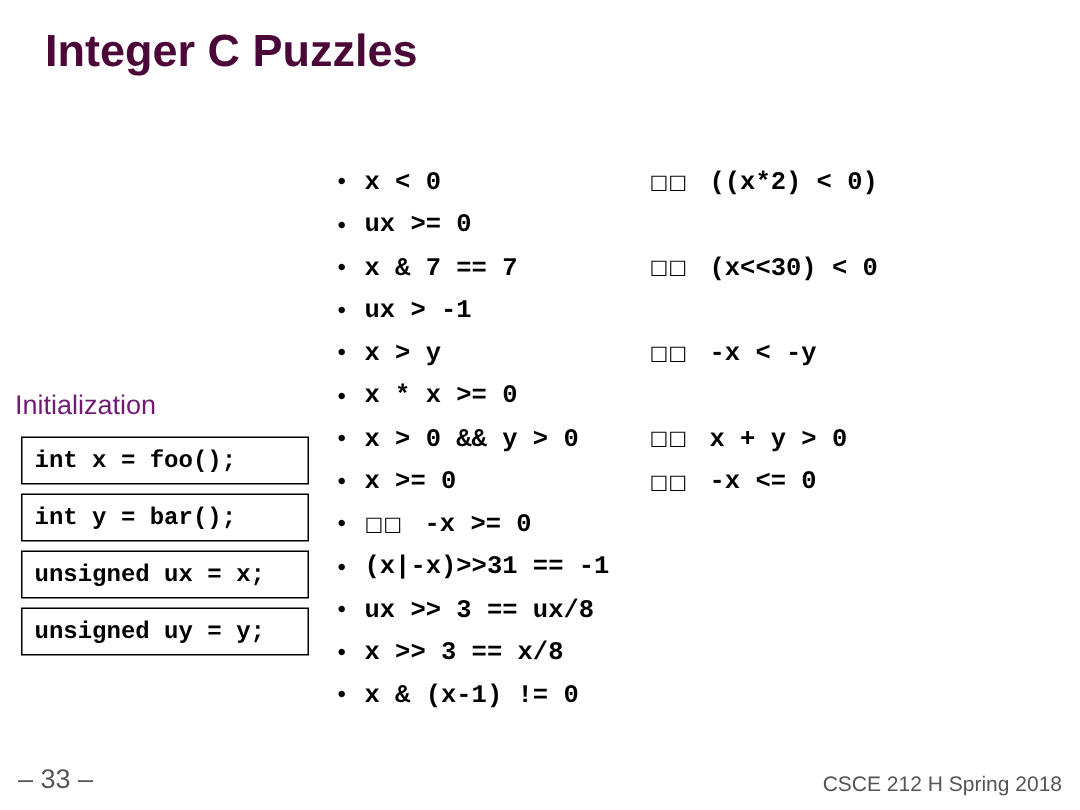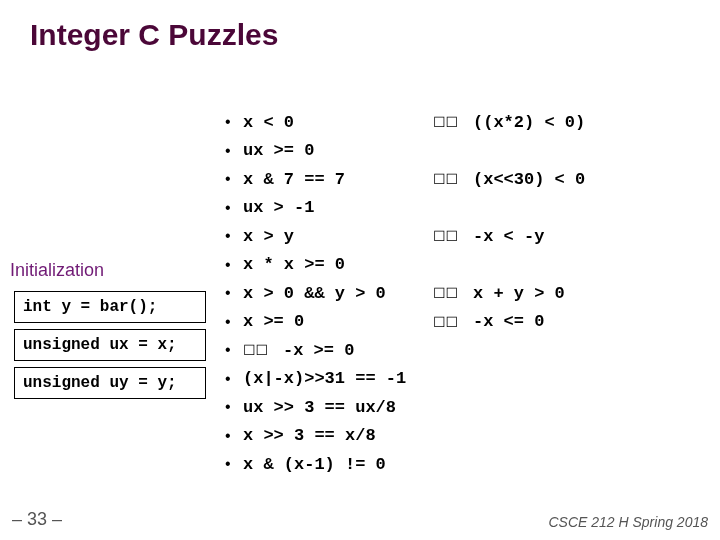--- a/index.html
+++ b/index.html
@@ -85,30 +85,30 @@
     bottom: 10px;
     font-size: 18px;
     color: #555;
   }
   .footer-right {
     position: absolute;
     right: 12px;
     bottom: 10px;
     font-size: 14px;
     color: #555;
-    font-style: italic;
   }
 </style>
 </head>
 <body>
 
 <div class="title">Integer C Puzzles</div>
 
 <div class="left-col">
   <div class="init-label">Initialization</div>
+  <div class="code-box">int x = foo();</div>
   <div class="code-box">int y = bar();</div>
   <div class="code-box">unsigned ux = x;</div>
   <div class="code-box">unsigned uy = y;</div>
 </div>
 
 <div class="puzzles" id="puzzles">
     <div class="prow">
       <span class="bullet">•</span>
       <span class="lhs">x &lt; 0</span>
       <span class="arrow">☐☐</span>

